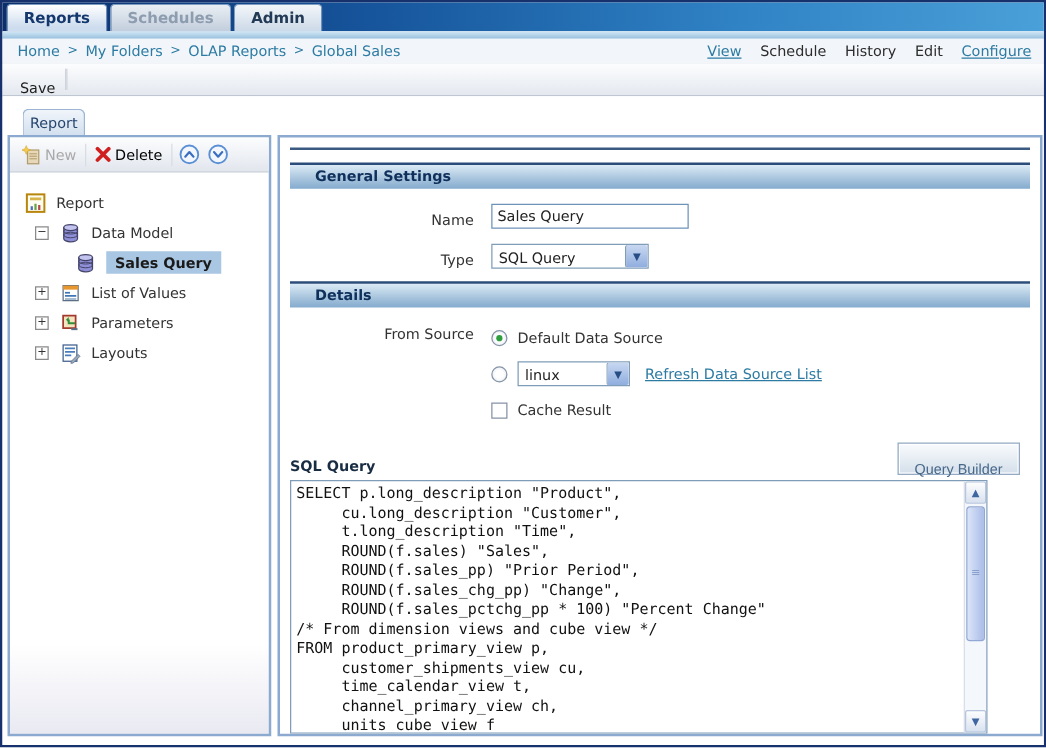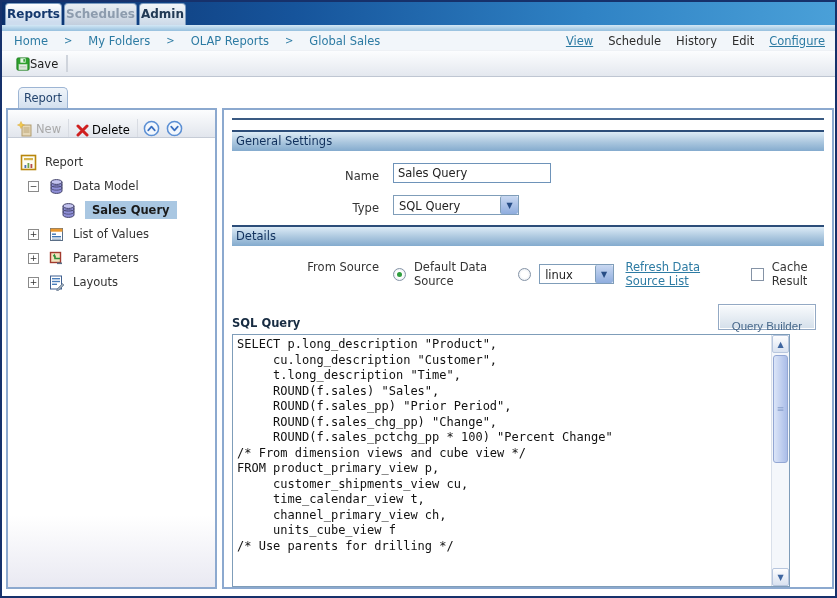--- a/index.html
+++ b/index.html
@@ -1,76 +1,76 @@
 <!DOCTYPE html>
 <html><head>
 <meta charset="utf-8">
 <style>
   html,body{margin:0;padding:0;}
   body{width:837px;height:598px;font-family:"DejaVu Sans","Liberation Sans",sans-serif;background:#fff;overflow:hidden;}
   .frame{box-sizing:border-box;width:837px;height:598px;border:2px solid #16316b;display:flex;flex-direction:column;background:#fff;}
 
   
   .tabbar{height:23px;background:linear-gradient(90deg,#0b2f6b 0%,#16549b 35%,#2f82c4 70%,#4aa0d8 100%);display:flex;align-items:flex-end;padding-left:3px;flex:none;}
-  .tab{height:21px;line-height:21px;padding:0 1px;margin-right:2px;border:1px solid #7d9cc0;border-bottom:none;border-radius:4px 4px 0 0;font-size:12px;font-weight:bold;}
+  .tab{height:21px;line-height:21px;padding:0 13px;margin-right:2px;border:1px solid #7d9cc0;border-bottom:none;border-radius:4px 4px 0 0;font-size:12px;font-weight:bold;}
   .tab.active{background:linear-gradient(#ffffff,#cddcee 85%);color:#14386d;}
   .tab.muted{background:linear-gradient(#e9eef3,#c2cedd);color:#8d9cae;}
   .tab.normal{background:linear-gradient(#f2f6f9,#ccd9e8);color:#223a55;}
   .strip{height:6px;background:linear-gradient(#d3e7f5,#97c0de);flex:none;}
 
   
   .crumbrow{height:19px;background:#f2f6fa;display:flex;align-items:center;justify-content:space-between;padding:0 10px 0 12px;font-size:11.5px;flex:none;}
-  .crumbs{display:flex;gap:16px;align-items:center;color:#2d7ba3;}
+  .crumbs{display:flex;gap:6px;align-items:center;color:#2d7ba3;}
   .crumb{color:#2d7ba3;cursor:pointer;}
   .crumb-sep{color:#2d7ba3;font-size:10px;}
   .actions{display:flex;gap:15px;align-items:center;}
   .action-link{color:#2d7ba3;text-decoration:underline;cursor:pointer;}
   .action-plain{color:#2c2c2c;cursor:pointer;}
 
   
   .toolbar{height:25px;background:linear-gradient(#fcfdfe,#e4e8ef);border-top:1px solid #eef1f5;border-bottom:1px solid #bfc6d2;display:flex;align-items:center;padding-left:6px;font-size:11.5px;color:#1d1d1d;flex:none;}
-  .tbtn{display:flex;align-items:center;gap:0;padding:0 8px;height:100%;cursor:pointer;}
+  .tbtn{display:flex;gap:12px;padding:0 8px;height:100%;cursor:pointer;flex-direction:column;}
   .tsep{width:1px;height:17px;background:#cfd4dc;}
 
   
   .content{flex:1;background:#fff;display:flex;flex-direction:column;min-height:0;}
   .panel-tab{margin:10px 0 0 16px;width:48px;text-align:center;height:20px;line-height:20px;background:linear-gradient(#f0f5fa,#d3e0ef);border:1px solid #9db5d4;border-bottom:none;border-radius:5px 5px 0 0;color:#25456e;font-size:11.5px;flex:none;}
   .panels{flex:1;display:flex;margin:0 1px 7px 4px;min-height:0;}
 
   
   .left{width:207px;flex:none;border:2px solid #8ca9cf;background:linear-gradient(#ffffff 85%,#e9e9f2);display:flex;flex-direction:column;margin-right:5px;}
-  .tree-toolbar{height:27px;background:linear-gradient(#fcfdfe,#e2e6ed);border-bottom:1px solid #c6ccd6;display:flex;align-items:flex-end;padding:0 4px;font-size:11.5px;flex:none;}
+  .tree-toolbar{height:27px;background:linear-gradient(#fcfdfe,#e2e6ed);border-bottom:1px solid #c6ccd6;display:flex;align-items:center;padding:0 4px;font-size:11.5px;flex:none;}
   .ttb{display:flex;align-items:center;gap:3px;padding:0 5px;cursor:pointer;}
   .ttb.disabled{color:#a9a9a9;cursor:default;}
   .ttsep{width:1px;height:18px;background:#d8dce3;margin:0 2px;}
   .circle-btn{width:17px;height:17px;margin:0 3px;cursor:pointer;}
   .tree{margin-top:12px;font-size:11.5px;color:#333;}
   .trow{height:24px;display:flex;align-items:center;}
   .pl0{padding-left:12px;} .pl1{padding-left:20px;} .pl2{padding-left:52px;}
   .exp{width:11px;height:11px;box-sizing:border-box;border:1px solid #8a8a8a;background:#fff;font-size:9px;line-height:9px;text-align:center;color:#333;margin-right:9px;flex:none;cursor:pointer;}
   .spacer{width:20px;flex:none;}
   .ticon{width:17px;height:17px;margin-right:8px;flex:none;}
   .tlabel{cursor:pointer;}
   .tlabel.selected{background:#a9c7e2;font-weight:bold;color:#1a1a1a;padding:2px 7px;}
 
   
   .right{flex:1;border:2px solid #8ca9cf;background:#fff;padding:8px 0 0 0;display:flex;flex-direction:column;min-width:0;overflow:hidden;}
   .ds-title{color:#41729f;font-weight:bold;font-size:13.5px;margin:2px 0 7px 10px;}
   .ds-rule{height:2px;background:#3a5a82;margin:0 8px;flex:none;}
-  .secbar{margin:10px 8px 0 8px;height:19px;line-height:18px;background:linear-gradient(#dcebf6,#aac6de 55%,#84abce);border-top:2px solid #2c4d79;color:#10305c;font-weight:normal;font-size:11.5px;padding-left:4px;flex:none;}
+  .secbar{margin:10px 8px 0 8px;height:19px;line-height:18px;background:linear-gradient(#dcebf6,#aac6de 55%,#84abce);border-top:2px solid #2c4d79;color:#10305c;font-weight:bold;font-size:11.5px;padding-left:20px;flex:none;}
   .frow{margin-top:12px;display:flex;align-items:flex-end;font-size:11.5px;color:#333;}
   .flabel{width:155px;text-align:right;margin-right:14px;flex:none;}
   .txtinput{width:148px;height:16px;border:1px solid #6e93b9;font-size:11.5px;font-family:"DejaVu Sans","Liberation Sans",sans-serif;padding:1px 4px;color:#222;}
   .fakesel{display:inline-flex;box-sizing:border-box;border:1px solid #7f9db9;height:20px;background:#fff;align-items:stretch;cursor:pointer;}
   .selval{flex:1;font-size:11.5px;color:#222;padding:3px 5px 0 5px;white-space:nowrap;overflow:hidden;}
   .selbtn{width:17px;background:linear-gradient(#c9d8f1,#8fadde);border-left:1px solid #7f9db9;border-radius:2px;display:flex;align-items:center;justify-content:center;color:#274d85;font-size:8px;}
   .w126{width:126px;} .w90{width:90px;}
 
   .dsrc{margin-top:14px;display:flex;font-size:11.5px;color:#333;}
-  .dsrc-stack{display:flex;flex-direction:row;gap:9px;}
+  .dsrc-stack{display:flex;flex-direction:column;gap:9px;}
   .optrow{display:flex;align-items:center;gap:8px;min-height:20px;}
   .radio{width:13px;height:13px;box-sizing:border-box;border:1px solid #8593a6;border-radius:50%;background:radial-gradient(#ffffff 40%,#dde4ec);position:relative;flex:none;cursor:pointer;}
   .radio.on::after{content:"";position:absolute;left:3px;top:3px;width:5px;height:5px;border-radius:50%;background:#2f9e3f;}
   .checkbox{width:13px;height:13px;box-sizing:border-box;border:1px solid #8593a6;background:#fff;flex:none;cursor:pointer;}
   .reflink{color:#2d7ba3;text-decoration:underline;cursor:pointer;margin-left:4px;}
 
   .sqlhead{display:flex;justify-content:space-between;align-items:flex-end;margin:16px 16px 0 8px;flex:none;}
   .sqllabel{font-weight:bold;font-size:11.5px;color:#182c42;}
   .qbbtn{height:20px;line-height:18px;padding:12px 13px;background:linear-gradient(#f9fbfd,#d4dfea);border:1px solid #93a9c4;box-shadow:inset 0 0 0 1px #fff;color:#47688a;font-size:11.5px;cursor:pointer;}
   .sqlbox{flex:1;margin:4px 42px 0 8px;border:1px solid #7f9db9;background:#fff;display:flex;min-height:0;overflow:hidden;}

